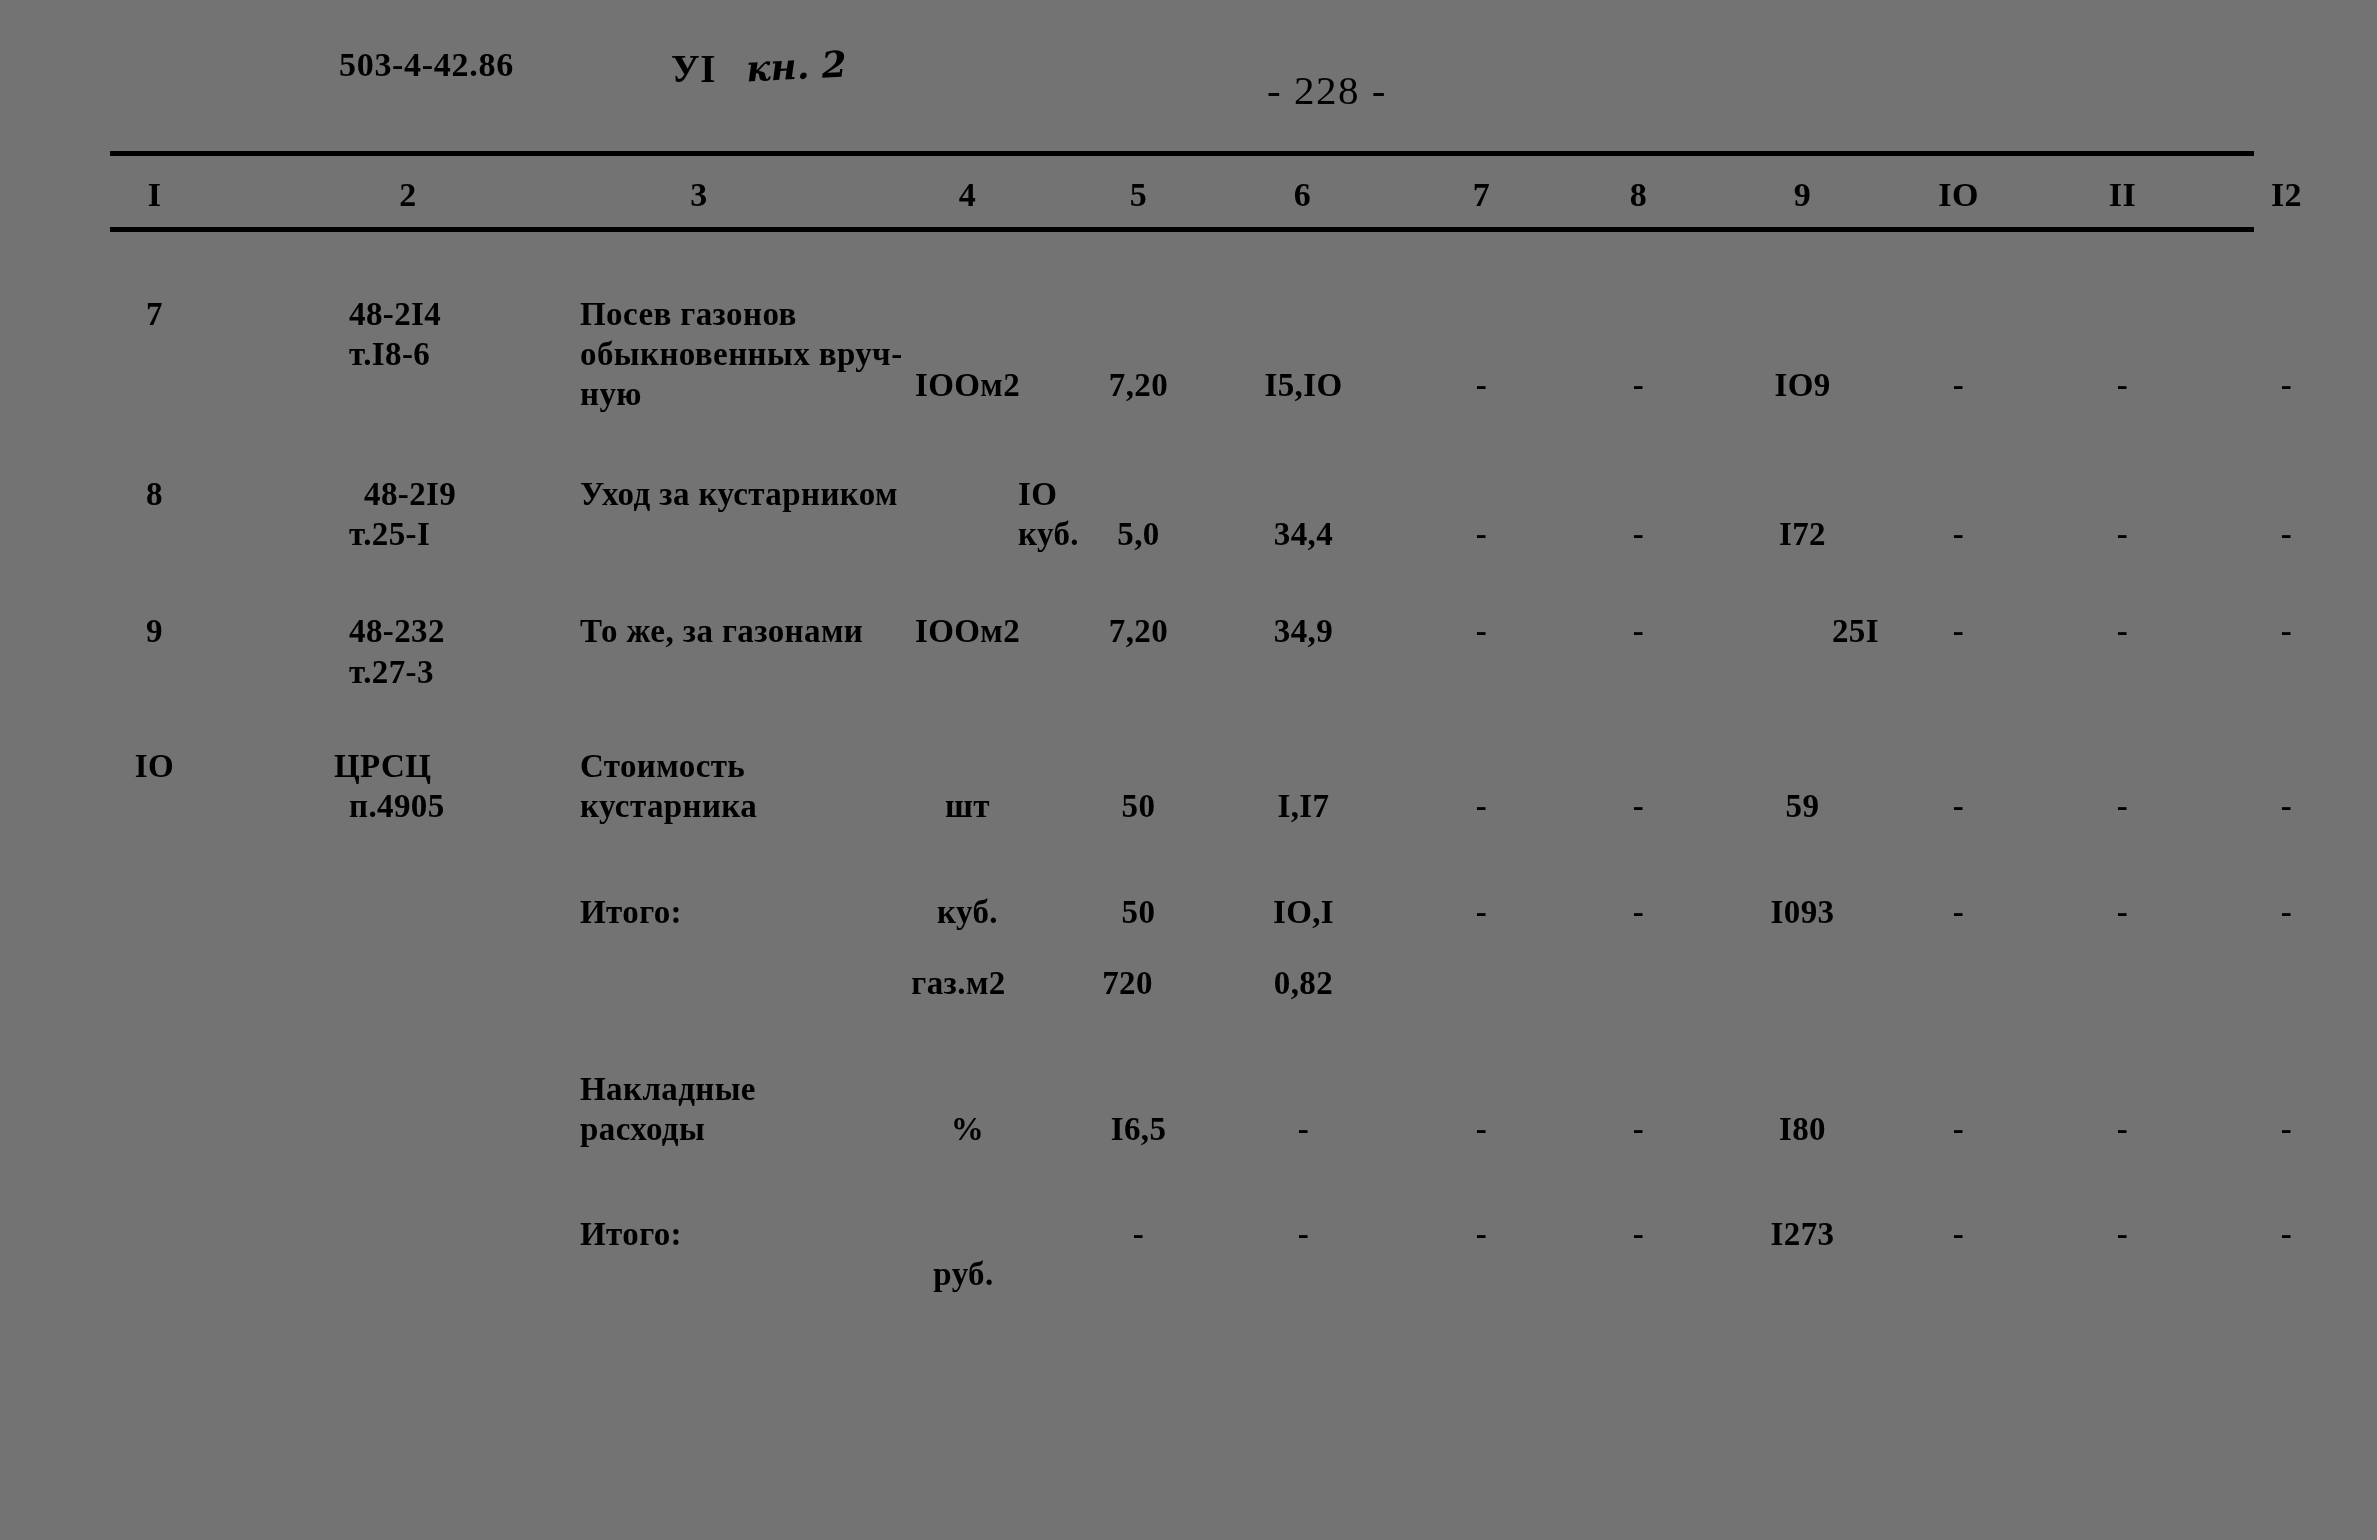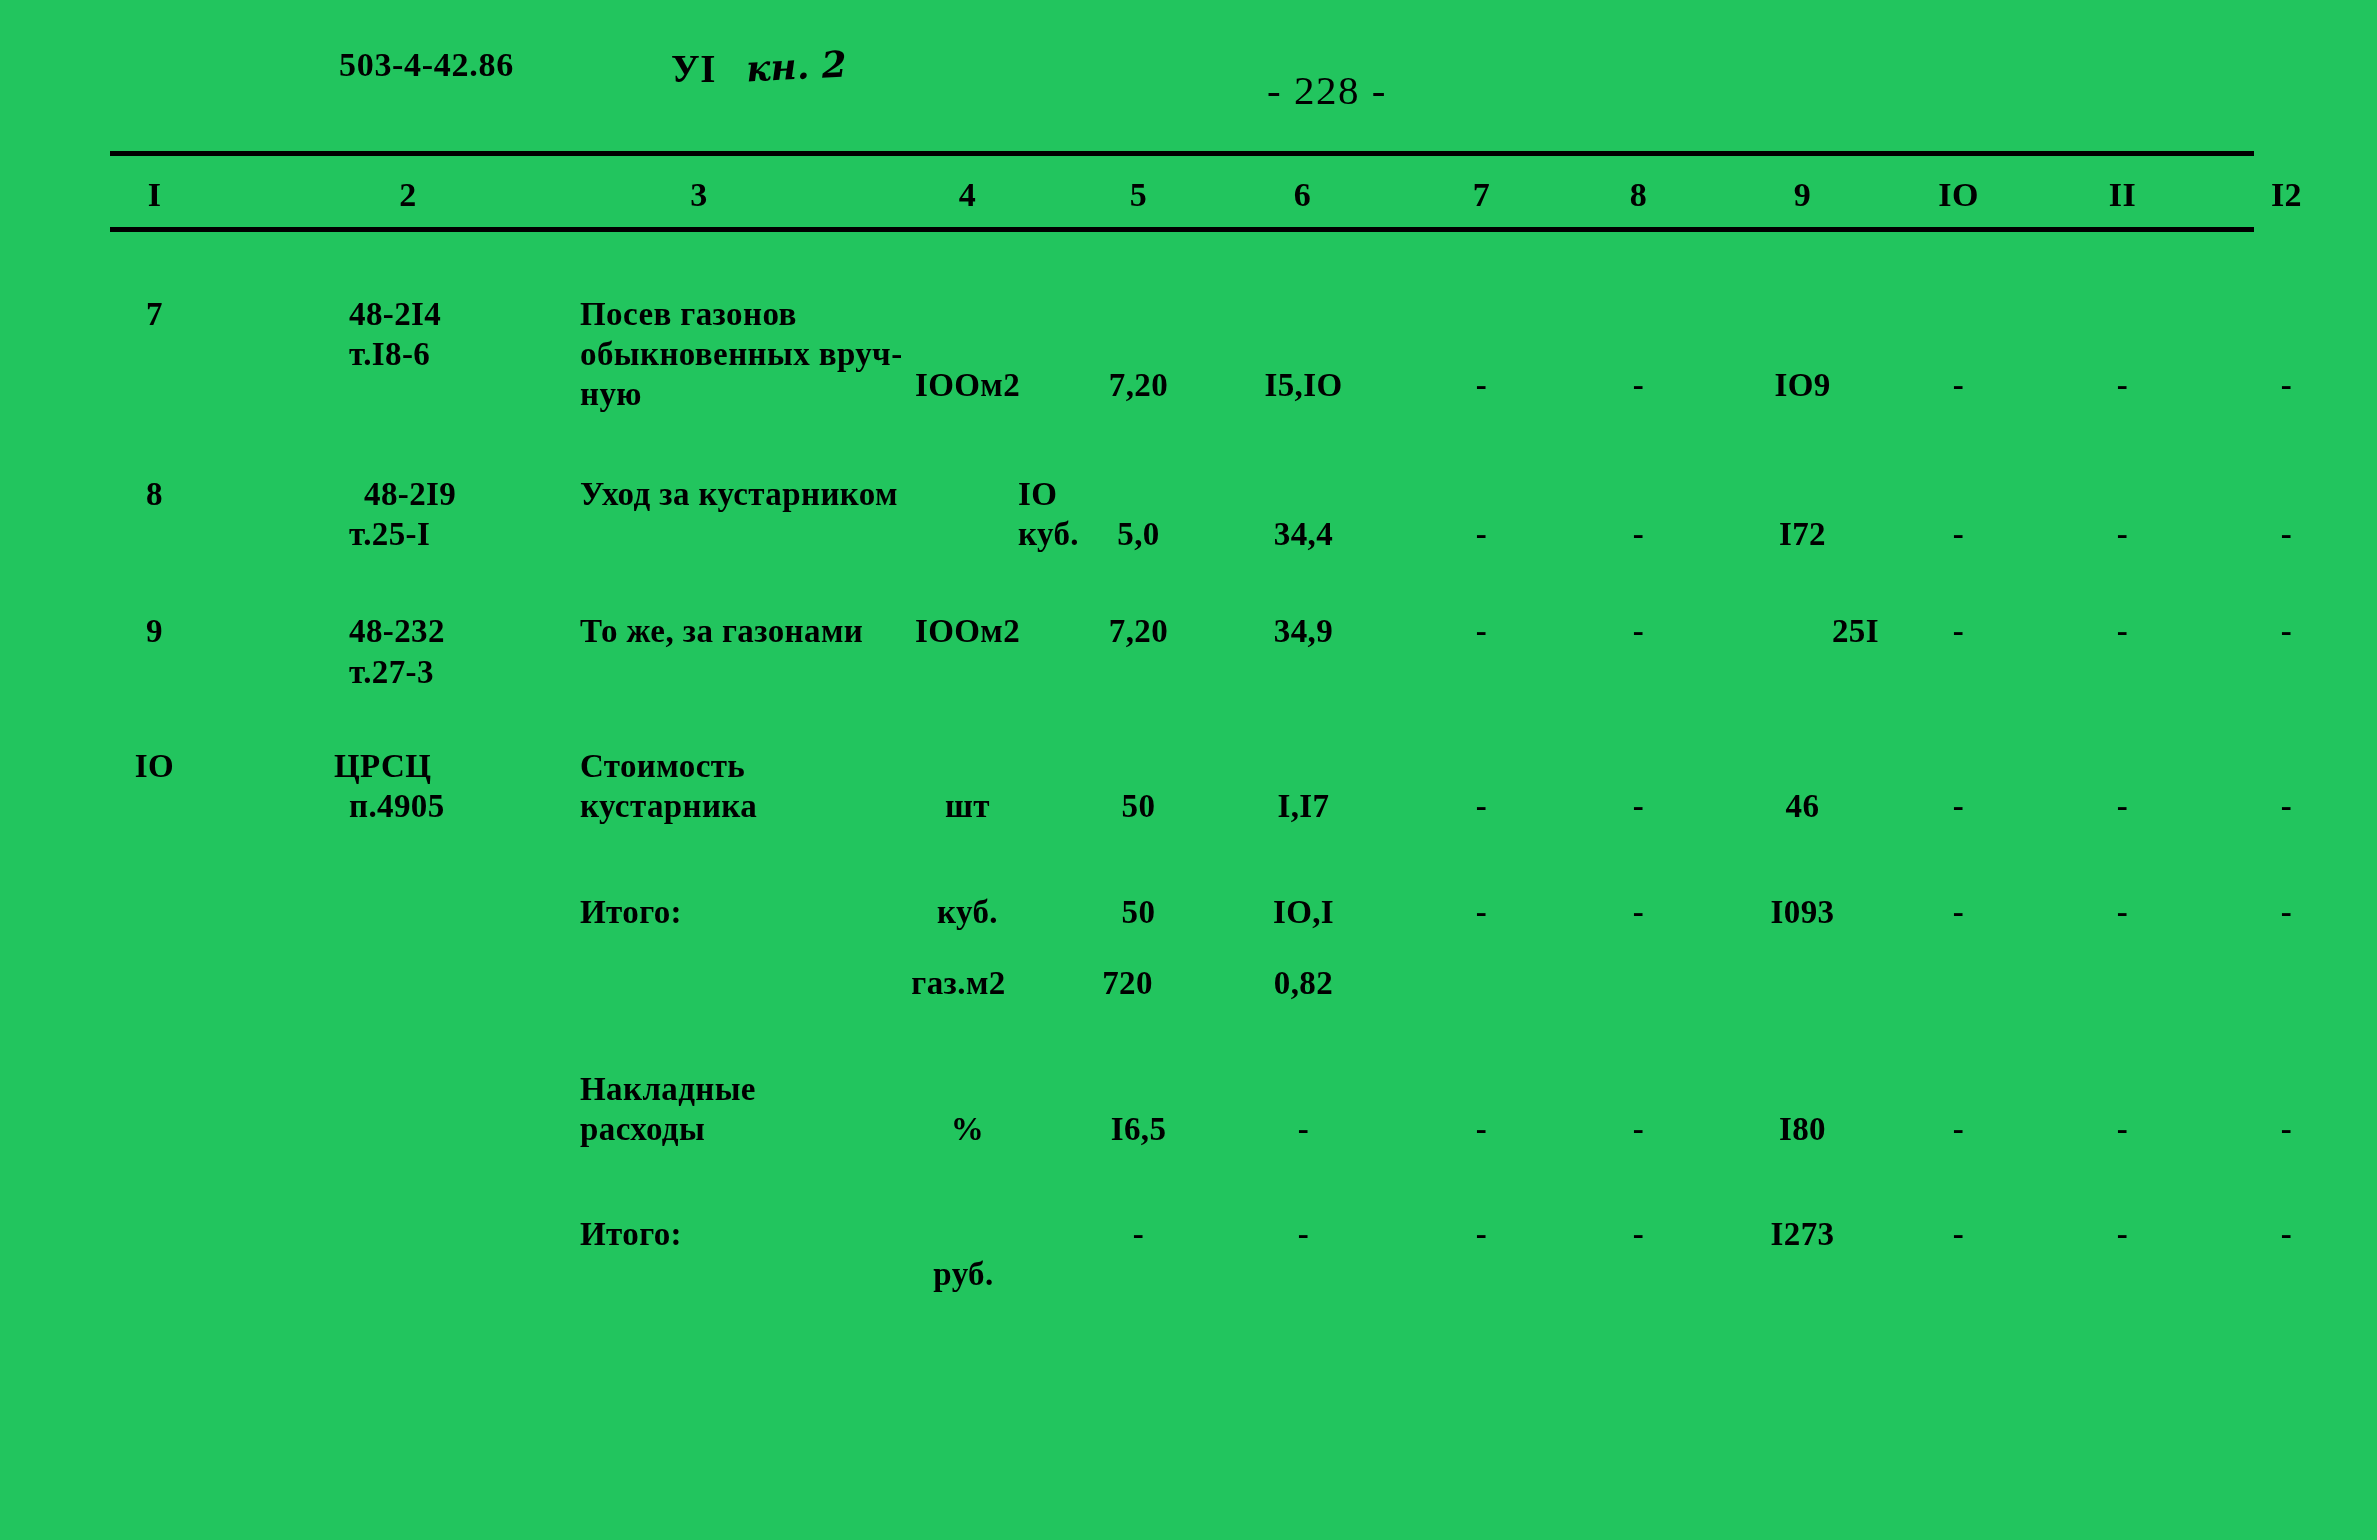--- a/index.html
+++ b/index.html
@@ -14,21 +14,21 @@
     font-family: "Liberation Serif", serif;
     color: #000000;
     overflow: hidden;
   }
 
   .page {
     position: absolute;
     left: 0; top: 0;
     width: 2377px;
     height: 1541px;
-    background: #22c55e;
+    background: #737373;
   }
 
   
   .doc-code {
     position: absolute;
     left: 339px;
     top: 46px;
     font-size: 34px;
     font-weight: 700;
     letter-spacing: 0.7px;
@@ -180,21 +180,21 @@
     <div class="cell ctr" style="left:-45px; top:746px; width:179px;">IO</div>
     <div class="cell num" style="left:224px; top:746px;">ЦРСЦ</div>
     <div class="cell num" style="left:239px; top:786px;">п.4905</div>
     <div class="cell num" style="left:470px; top:746px;">Стоимость</div>
     <div class="cell num" style="left:470px; top:786px;">кустарника</div>
     <div class="cell ctr" style="left:783px; top:786px; width:149px;">шт</div>
     <div class="cell ctr" style="left:954px; top:786px; width:149px;">50</div>
     <div class="cell ctr" style="left:1115px; top:786px; width:157px;">I,I7</div>
     <div class="cell dash" style="left:1297px; top:786px; width:149px;">-</div>
     <div class="cell dash" style="left:1454px; top:786px; width:149px;">-</div>
-    <div class="cell ctr" style="left:1618px; top:786px; width:149px;">46</div>
+    <div class="cell ctr" style="left:1618px; top:786px; width:149px;">59</div>
     <div class="cell dash" style="left:1774px; top:786px; width:149px;">-</div>
     <div class="cell dash" style="left:1938px; top:786px; width:149px;">-</div>
     <div class="cell dash" style="left:2102px; top:786px; width:149px;">-</div>
 
     <div class="cell num" style="left:470px; top:892px;">Итого:</div>
     <div class="cell ctr" style="left:783px; top:892px; width:149px;">куб.</div>
     <div class="cell ctr" style="left:954px; top:892px; width:149px;">50</div>
     <div class="cell ctr" style="left:1115px; top:892px; width:157px;">IO,I</div>
     <div class="cell dash" style="left:1297px; top:892px; width:149px;">-</div>
     <div class="cell dash" style="left:1454px; top:892px; width:149px;">-</div>

